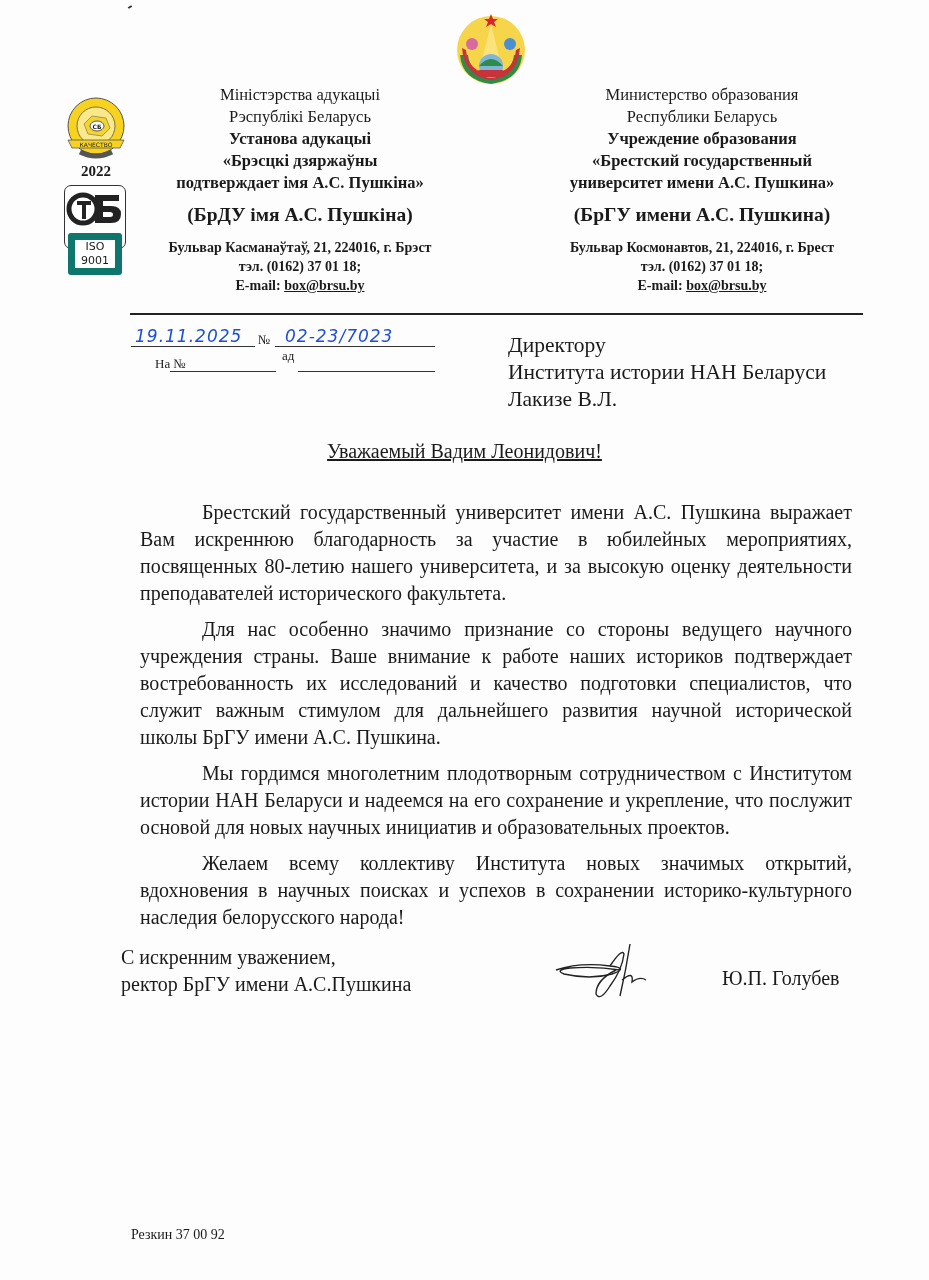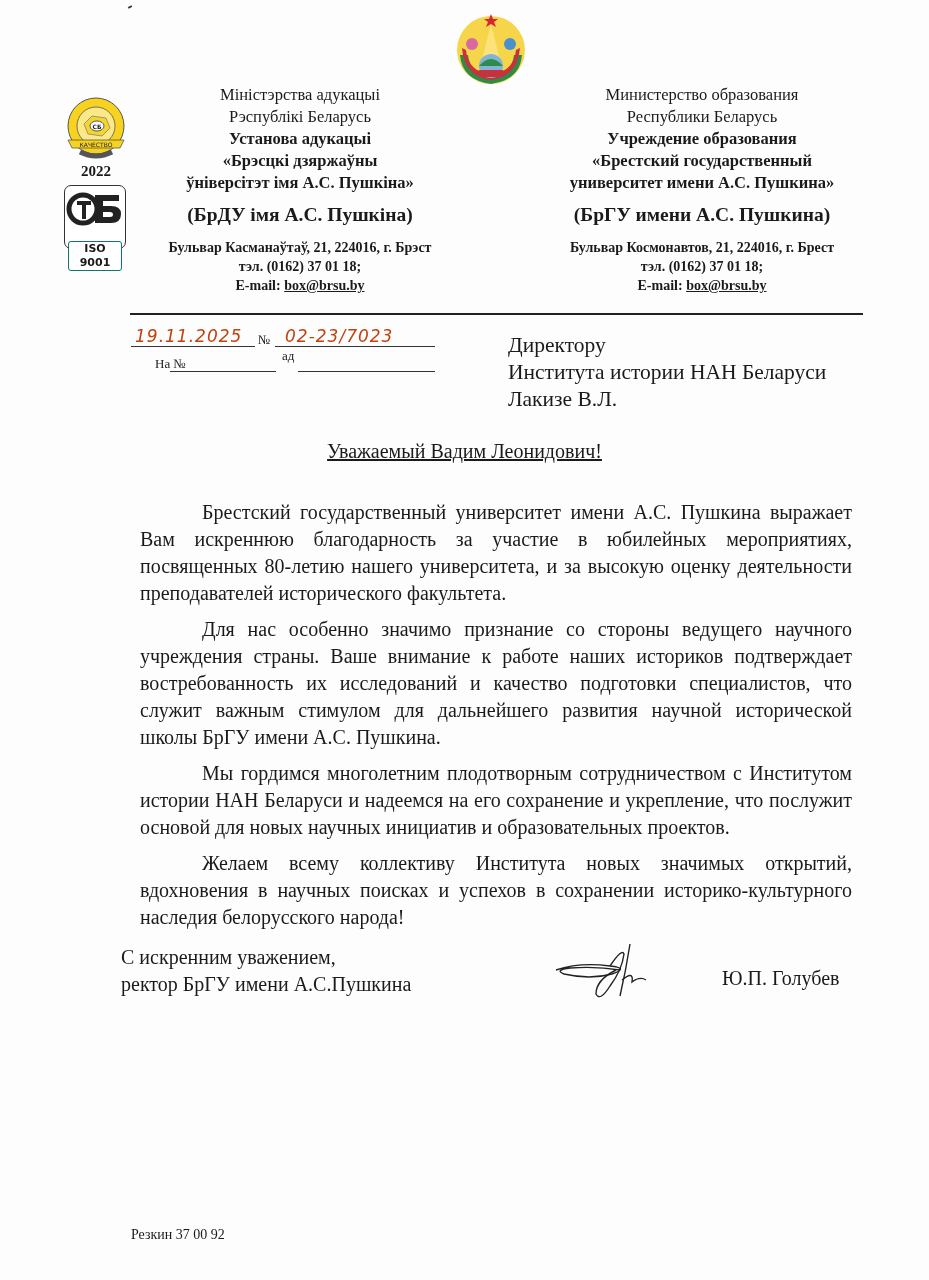--- a/index.html
+++ b/index.html
@@ -10,21 +10,21 @@
   .abs { position: absolute; }
   .hdr-col { position: absolute; text-align: center; line-height: 22px; font-size: 16.5px; }
   .hdr-col .b { font-weight: bold; }
   .hdr-col .big { font-weight: bold; font-size: 19.5px; margin-top: 10px; margin-bottom: 12px; }
   .hdr-col .addr { font-weight: bold; font-size: 14px; line-height: 19px; }
   .hdr-col .addr u { text-decoration: underline; }
   #left-hdr { left: 130px; top: 84px; width: 340px; }
   #right-hdr { left: 532px; top: 84px; width: 340px; }
   .hrule { position: absolute; left: 130px; top: 313px; width: 733px; height: 2px; background: #222; }
   .reg-line { position: absolute; border-bottom: 1px solid #333; }
-  .hand { font-family: "DejaVu Sans", sans-serif; color: #c2410c; font-size: 17px; letter-spacing: 1px; position: absolute; font-style: italic; }
+  .hand { font-family: "DejaVu Sans", sans-serif; color: #1d4ed8; font-size: 17px; letter-spacing: 1px; position: absolute; font-style: italic; }
   .small { font-size: 13px; position: absolute; }
   .addressee { position: absolute; left: 508px; top: 332px; font-size: 21.5px; line-height: 27px; }
   .greeting { position: absolute; left: 0; width: 929px; top: 440px; text-align: center; font-size: 20px; text-decoration: underline; }
   .body { position: absolute; left: 131px; top: 490px; width: 730px; font-size: 20px; line-height: 27px; text-align: justify; }
   .body p { margin: 9px; text-indent: 62px; }
   .closing { position: absolute; left: 121px; top: 944px; font-size: 20px; line-height: 27px; }
   .signer { position: absolute; left: 722px; top: 967px; font-size: 20px; }
   .footer { position: absolute; left: 131px; top: 1227px; font-size: 14px; }
 </style>
 </head>
@@ -61,29 +61,29 @@
 </div>
 <div class="abs" style="left:64px;top:163px;width:64px;text-align:center;font-weight:bold;font-size:15px;">2022</div>
 
 <div class="abs" style="left:64px;top:185px;width:60px;height:62px;border:1.5px solid #333;border-radius:7px;background:#fff;">
   <svg width="60" height="40" viewBox="0 0 60 40" style="display:block;margin-top:3px;">
     <circle cx="18" cy="20" r="14" fill="none" stroke="#222" stroke-width="5"></circle>
     <rect x="12" y="12" width="14" height="4" fill="#222"></rect>
     <rect x="17" y="12" width="4" height="18" fill="#222"></rect>
     <path d="M30 6 L54 6 L54 12 L38 12 L38 17 L46 17 Q56 17 56 25 Q56 34 46 34 L30 34 Z M38 23 L38 28 L45 28 Q48 28 48 25.5 Q48 23 45 23 Z" fill="#222"></path>
   </svg>
-  <div style="margin:12px 3px;background:#fff;border:1px solid #0f766e;border-radius:3px;text-align:center;font-family:'DejaVu Sans',sans-serif;font-weight:bold;font-size:11px;line-height:14px;">ISO 9001</div>
+  <div style="margin:4px 3px;background:#fff;border:7px solid #0f766e;border-radius:3px;text-align:center;font-family:'DejaVu Sans',sans-serif;font-weight:normal;font-size:11px;line-height:14px;">ISO 9001</div>
 </div>
 
 <div id="left-hdr" class="hdr-col">
   <div>Міністэрства адукацыі</div>
   <div>Рэспублікі Беларусь</div>
   <div class="b">Установа адукацыі</div>
   <div class="b">«Брэсцкі дзяржаўны</div>
-  <div class="b">ўніверсітэт імя А.С. Пушкіна»</div>
+  <div class="b">подтверждает імя А.С. Пушкіна»</div>
   <div class="big">(БрДУ імя А.С. Пушкіна)</div>
   <div class="addr">Бульвар Касманаўтаў, 21, 224016, г. Брэст</div>
   <div class="addr">тэл. (0162) 37 01 18;</div>
   <div class="addr"><span>E-mail: </span><u>box@brsu.by</u></div>
 </div>
 
 <div id="right-hdr" class="hdr-col">
   <div>Министерство образования</div>
   <div>Республики Беларусь</div>
   <div class="b">Учреждение образования</div>

